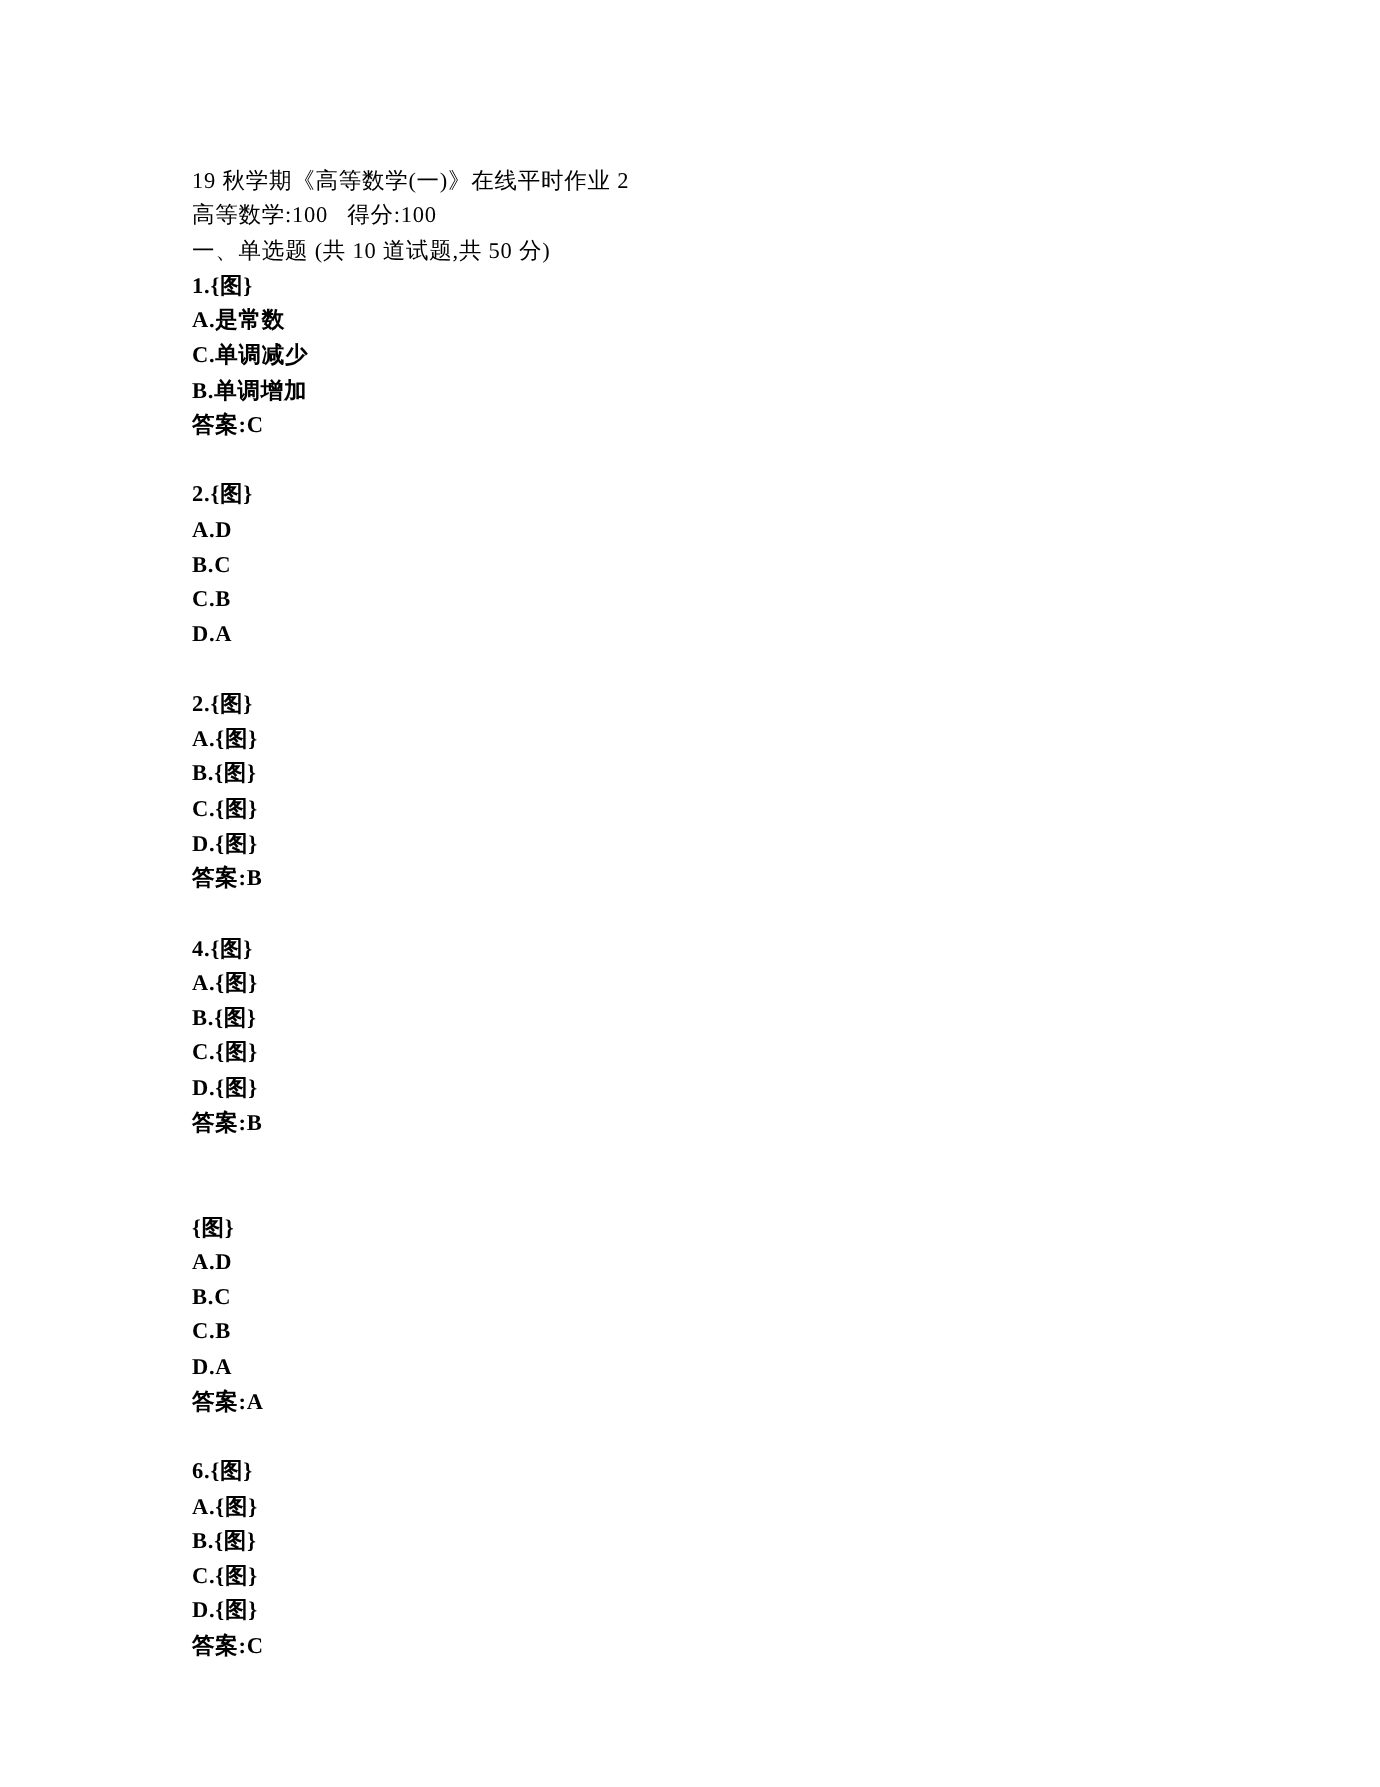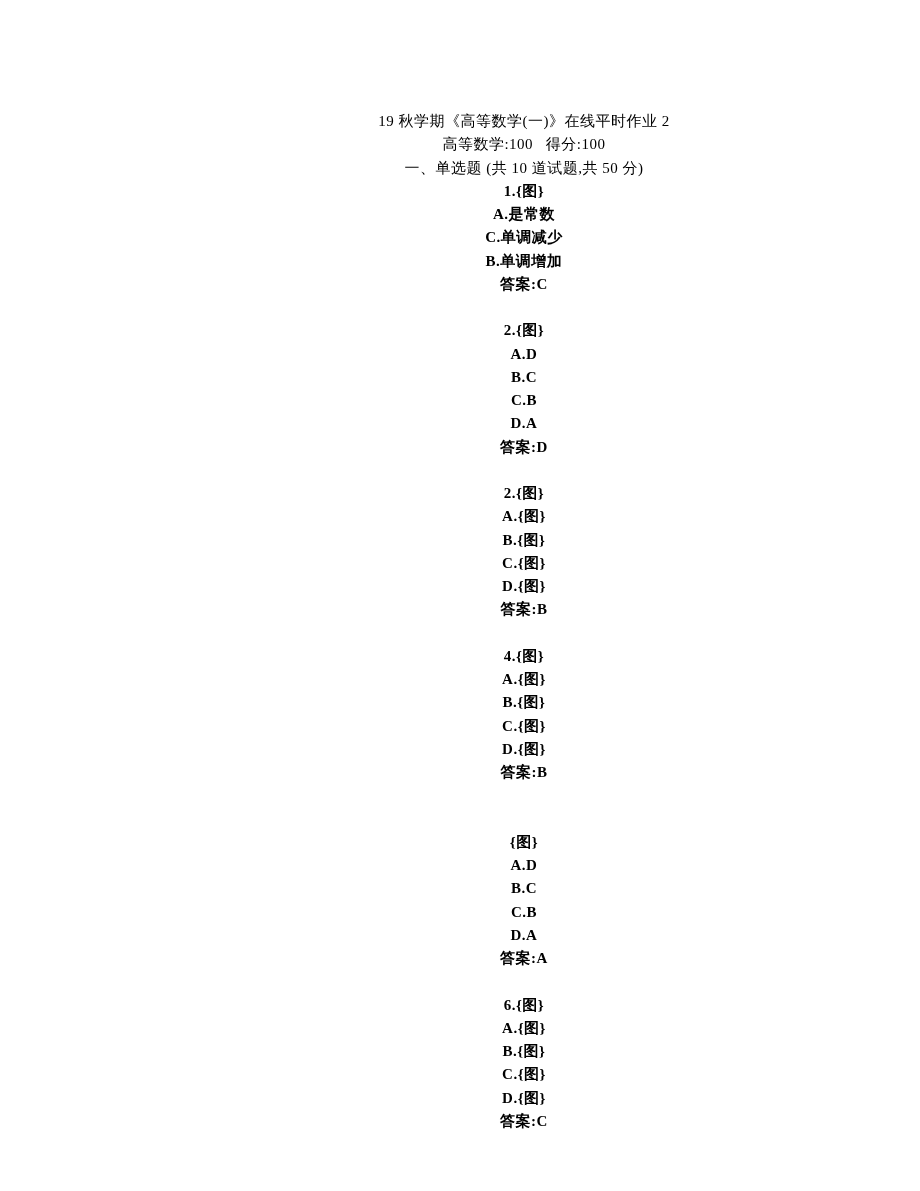--- a/index.html
+++ b/index.html
@@ -13,21 +13,20 @@
     }
     .page {
       width: 920px;
       min-height: 1191px;
       padding: 110px 0 0 128px;
       box-sizing: border-box;
     }
     .line {
       white-space: pre;
       letter-spacing: 0.5px;
-      text-align: center;
     }
     .block {
       margin-bottom: 0;
       font-weight: bold;
     }
   </style>
 </head>
 <body>
 
 <div class="page">
@@ -44,21 +43,20 @@
         <div class="line">B.单调增加</div>
         <div class="line">答案:C</div>
         <div class="line">&nbsp;</div>
       </div>
       <div class="block">
         <div class="line">2.{图}</div>
         <div class="line">A.D</div>
         <div class="line">B.C</div>
         <div class="line">C.B</div>
         <div class="line">D.A</div>
-        <div class="line">答案:D</div>
         <div class="line">&nbsp;</div>
       </div>
       <div class="block">
         <div class="line">2.{图}</div>
         <div class="line">A.{图}</div>
         <div class="line">B.{图}</div>
         <div class="line">C.{图}</div>
         <div class="line">D.{图}</div>
         <div class="line">答案:B</div>
         <div class="line">&nbsp;</div>

